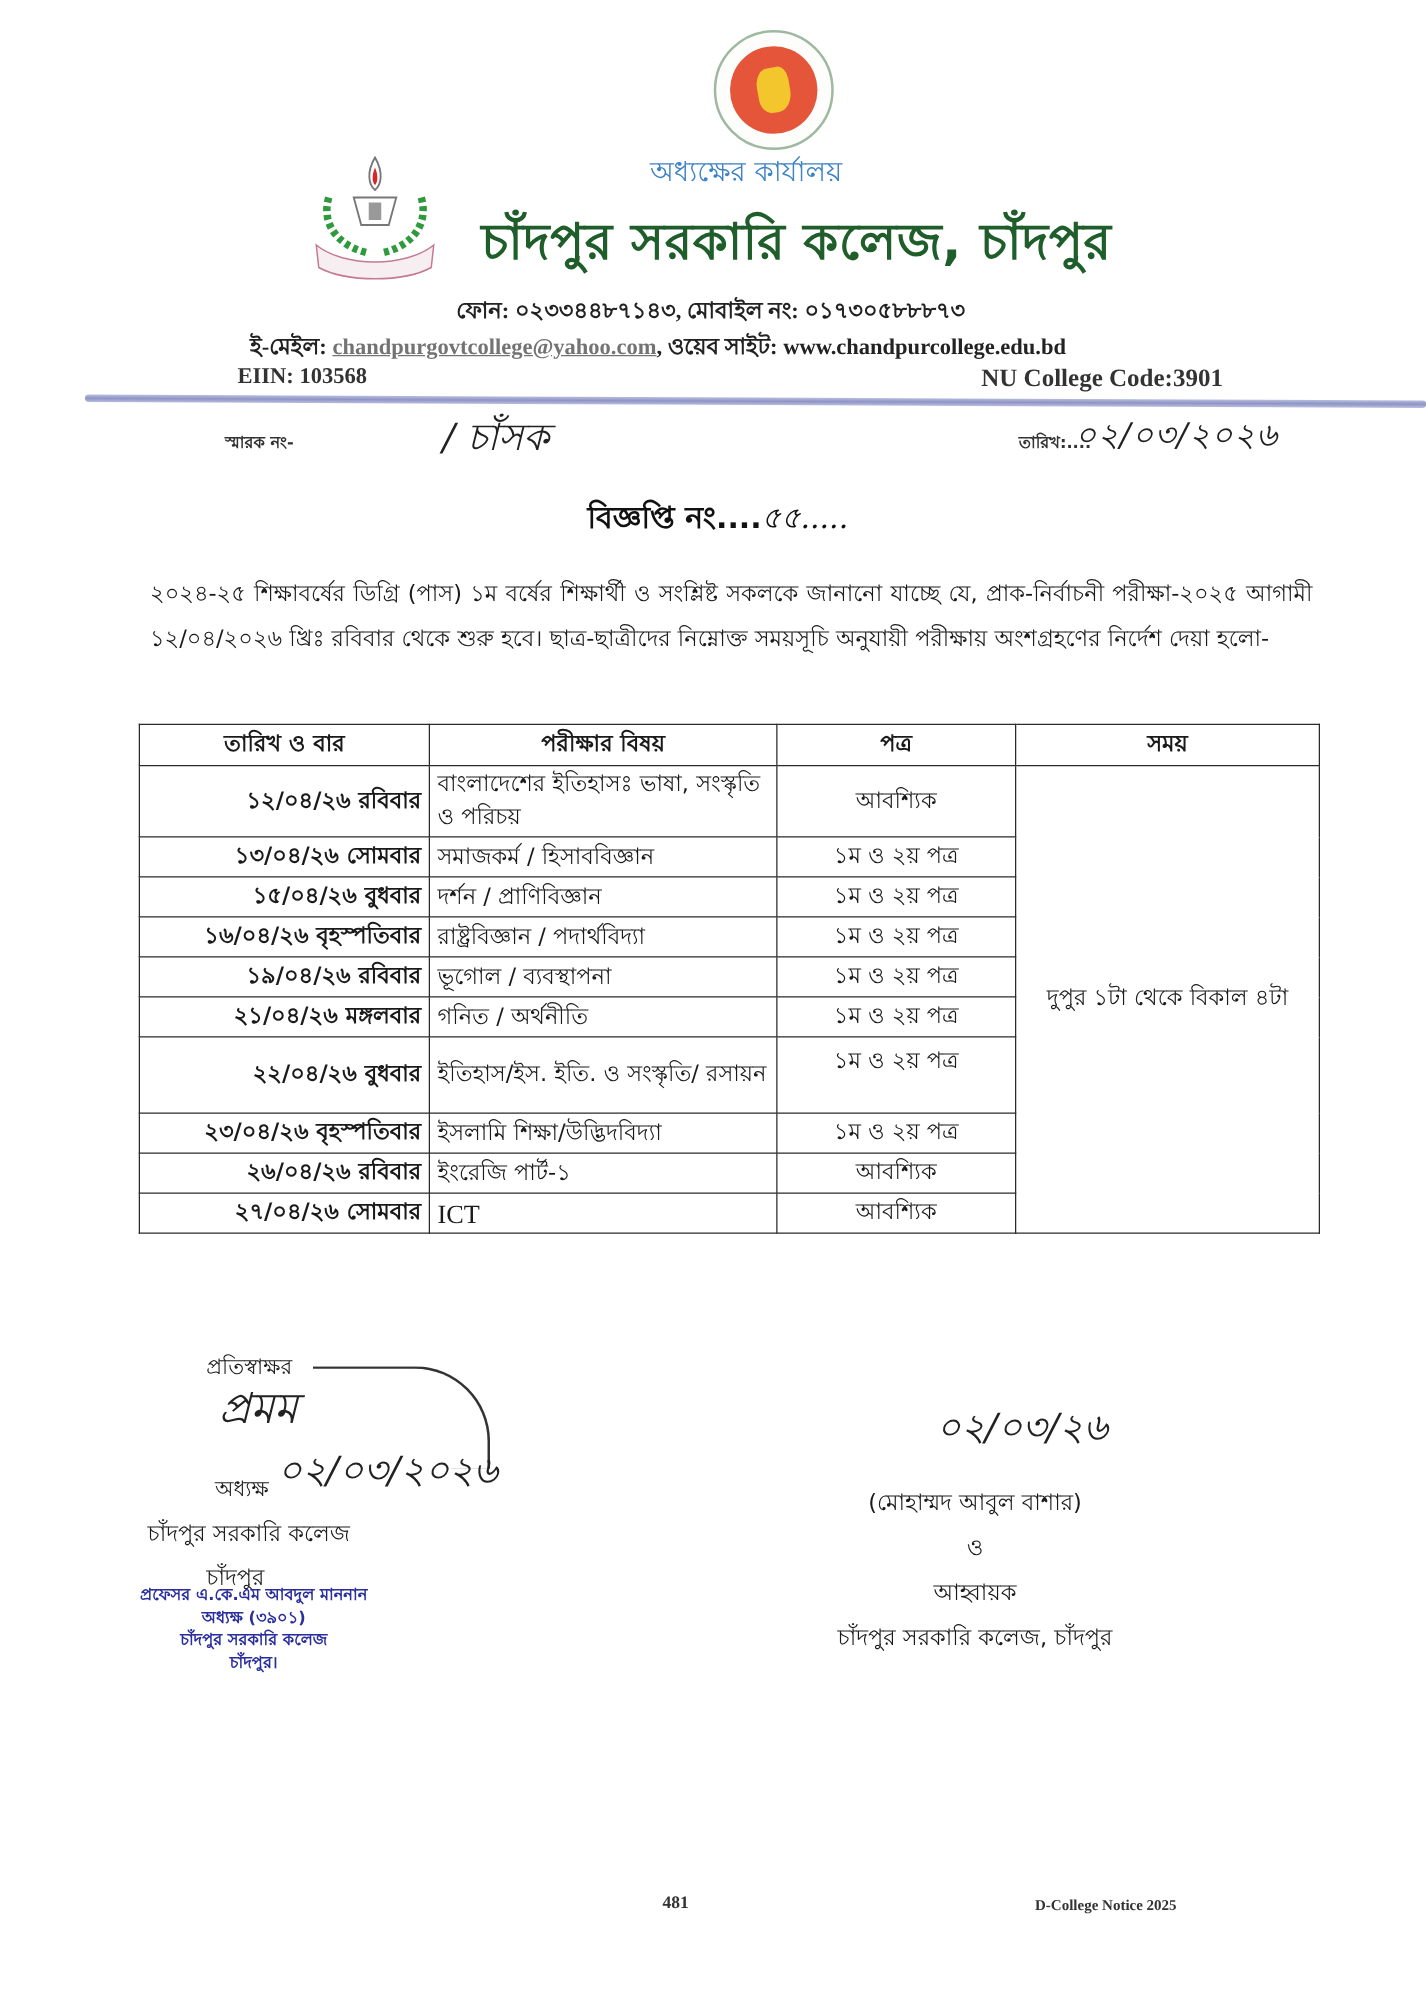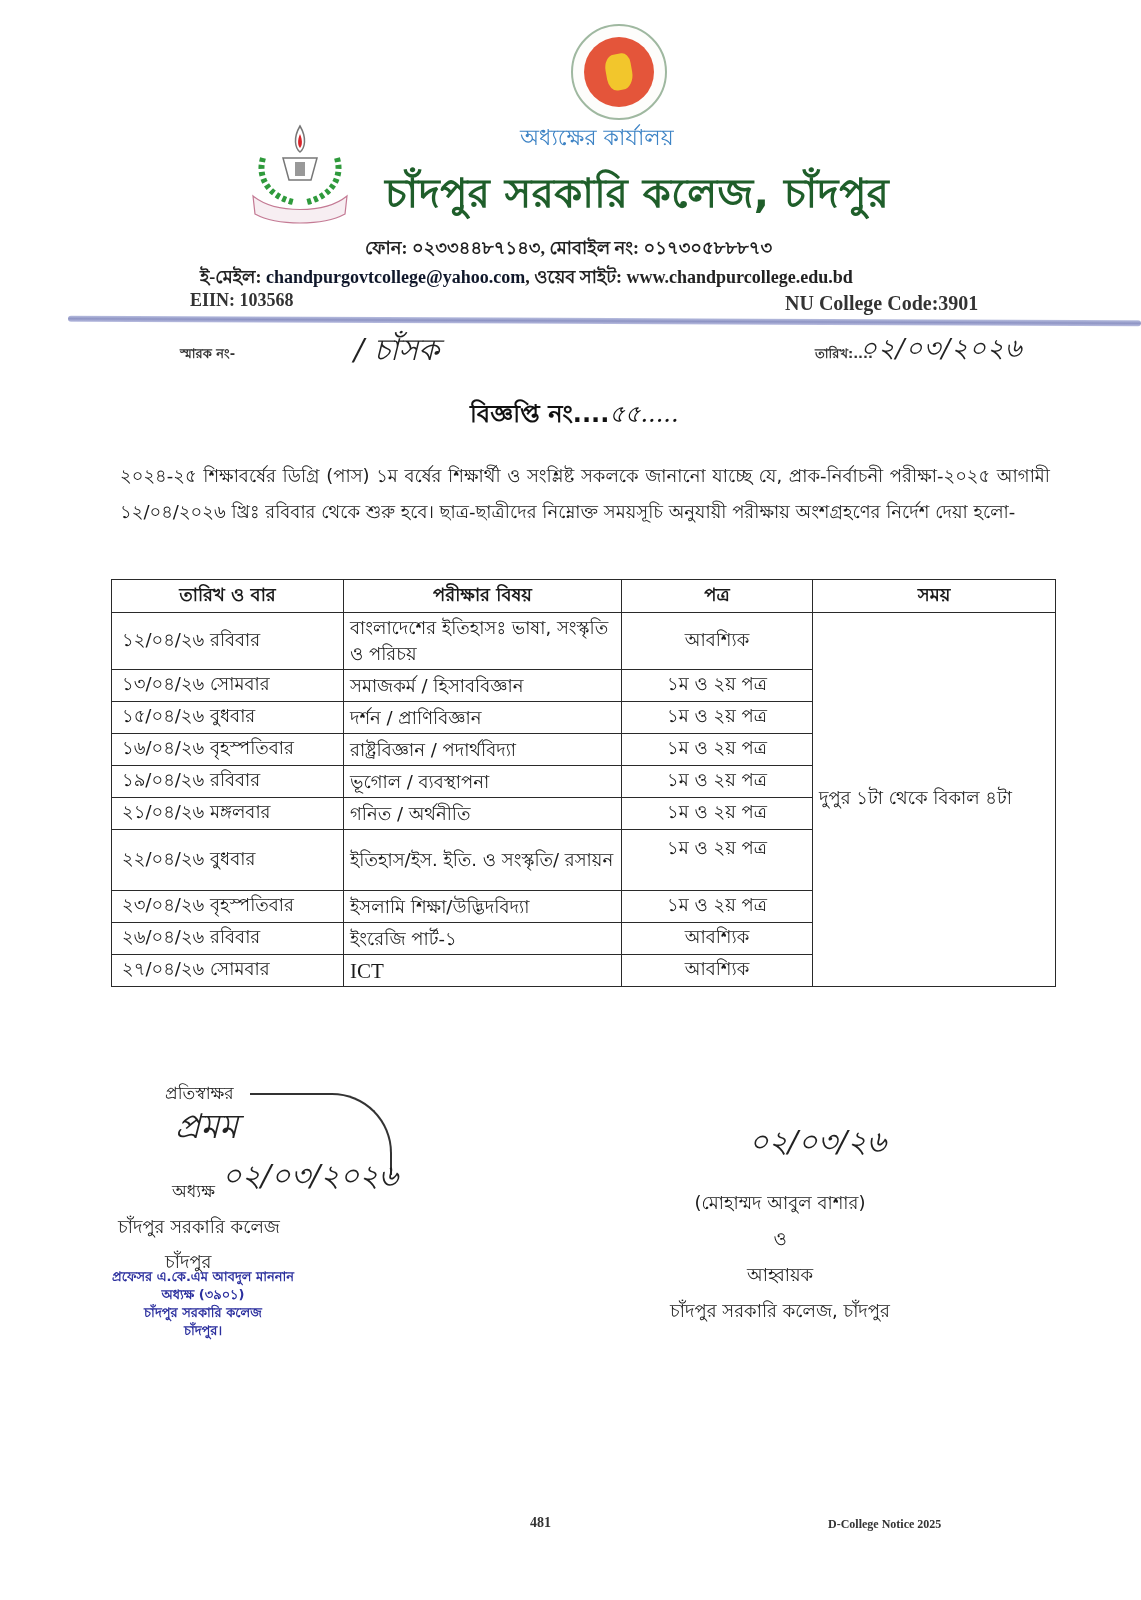--- a/index.html
+++ b/index.html
@@ -19,45 +19,45 @@
   .gov-seal .map { width: 26px; height: 36px; background: #f2c62c; border-radius: 40% 30% 45% 35%; transform: rotate(-10deg); }
 
   .college-logo { left: 245px; top: 118px; width: 110px; height: 110px; }
 
   .office-title { left: 520px; top: 120px; font-size: 22px; color: #3d83c5; }
   .college-title { left: 385px; top: 162px; font-size: 40px; font-weight: bold; color: #1f5e2a; letter-spacing: 0.5px; }
 
   .contact-line { font-family: "Liberation Serif", serif; font-size: 18px; font-weight: bold; color: #222; white-space: nowrap; }
   .phone-line { left: 365px; top: 234px; }
   .email-line { left: 200px; top: 263px; }
-  .email-line .link { color: #0f172a; }
+  .email-line .link { color: #737373; text-decoration: underline; }
   .eiin { left: 190px; top: 290px; font-family: "Liberation Serif", serif; font-weight: bold; font-size: 18px; color: #333; }
   .nucode { left: 785px; top: 292px; font-family: "Liberation Serif", serif; font-weight: bold; font-size: 20px; color: #333; }
 
   .rule { left: 68px; top: 318px; width: 1073px; height: 6px; background: linear-gradient(#b8bedf, #8e94c4 50%, #b9bde0); border-radius: 3px; transform: rotate(0.25deg); }
 
   .memo-label { left: 180px; top: 344px; font-size: 13px; font-weight: bold; color: #333; }
   .memo-hand { left: 330px; top: 326px; font-family: "DejaVu Serif", serif; font-style: italic; font-size: 30px; color: #222; margin-left: 24px; }
   .date-label { left: 815px; top: 344px; font-size: 13px; font-weight: bold; color: #333; }
   .date-hand { left: 860px; top: 328px; font-family: "DejaVu Serif", serif; font-style: italic; font-size: 26px; color: #222; letter-spacing: 1px; }
 
   .notice-no { left: 470px; top: 395px; font-size: 24px; font-weight: bold; color: #111; }
   .notice-no .hand { font-weight: normal; font-style: italic; font-family: "DejaVu Serif", serif; }
 
   .intro { left: 120px; top: 458px; width: 930px; font-size: 18px; line-height: 36px; text-align: justify; }
 
   
   table.schedule { position: absolute; left: 111px; top: 579px; width: 945px; border-collapse: collapse; font-size: 18px; }
   .schedule th, .schedule td { border: 1.5px solid #2a2a2a; padding: 0 6px; height: 30px; }
   .schedule th { font-weight: bold; height: 32px; text-align: center; }
-  .schedule td.date { text-align: left; padding-left: 10px; width: 215px; }
+  .schedule td.date { text-align: right; padding-left: 10px; width: 215px; font-weight: bold; }
   .schedule td.subject { text-align: left; width: 265px; line-height: 26px; }
   .schedule td.paper { text-align: center; width: 178px; }
   .schedule td.paper.top { vertical-align: top; padding-top: 4px; }
-  .schedule td.time { text-align: left; vertical-align: middle; }
+  .schedule td.time { text-align: center; vertical-align: middle; }
   .schedule tr.tall td { height: 56px; }
 
   
   .countersign { left: 165px; top: 1080px; font-size: 17px; }
   .sig-left { left: 175px; top: 1100px; font-family: "DejaVu Serif", serif; font-style: italic; font-size: 34px; color: #222; }
   .sig-left-arc { left: 250px; top: 1093px; width: 140px; height: 80px; border-top: 2px solid #333; border-right: 2px solid #333; border-radius: 0 60px 0 0; }
   .principal-label { left: 172px; top: 1178px; font-size: 17px; }
   .principal-date { left: 222px; top: 1152px; font-family: "DejaVu Serif", serif; font-style: italic; font-size: 30px; color: #222; }
   .left-college { left: 118px; top: 1213px; font-size: 18px; }
   .left-city { left: 165px; top: 1248px; font-size: 18px; }

